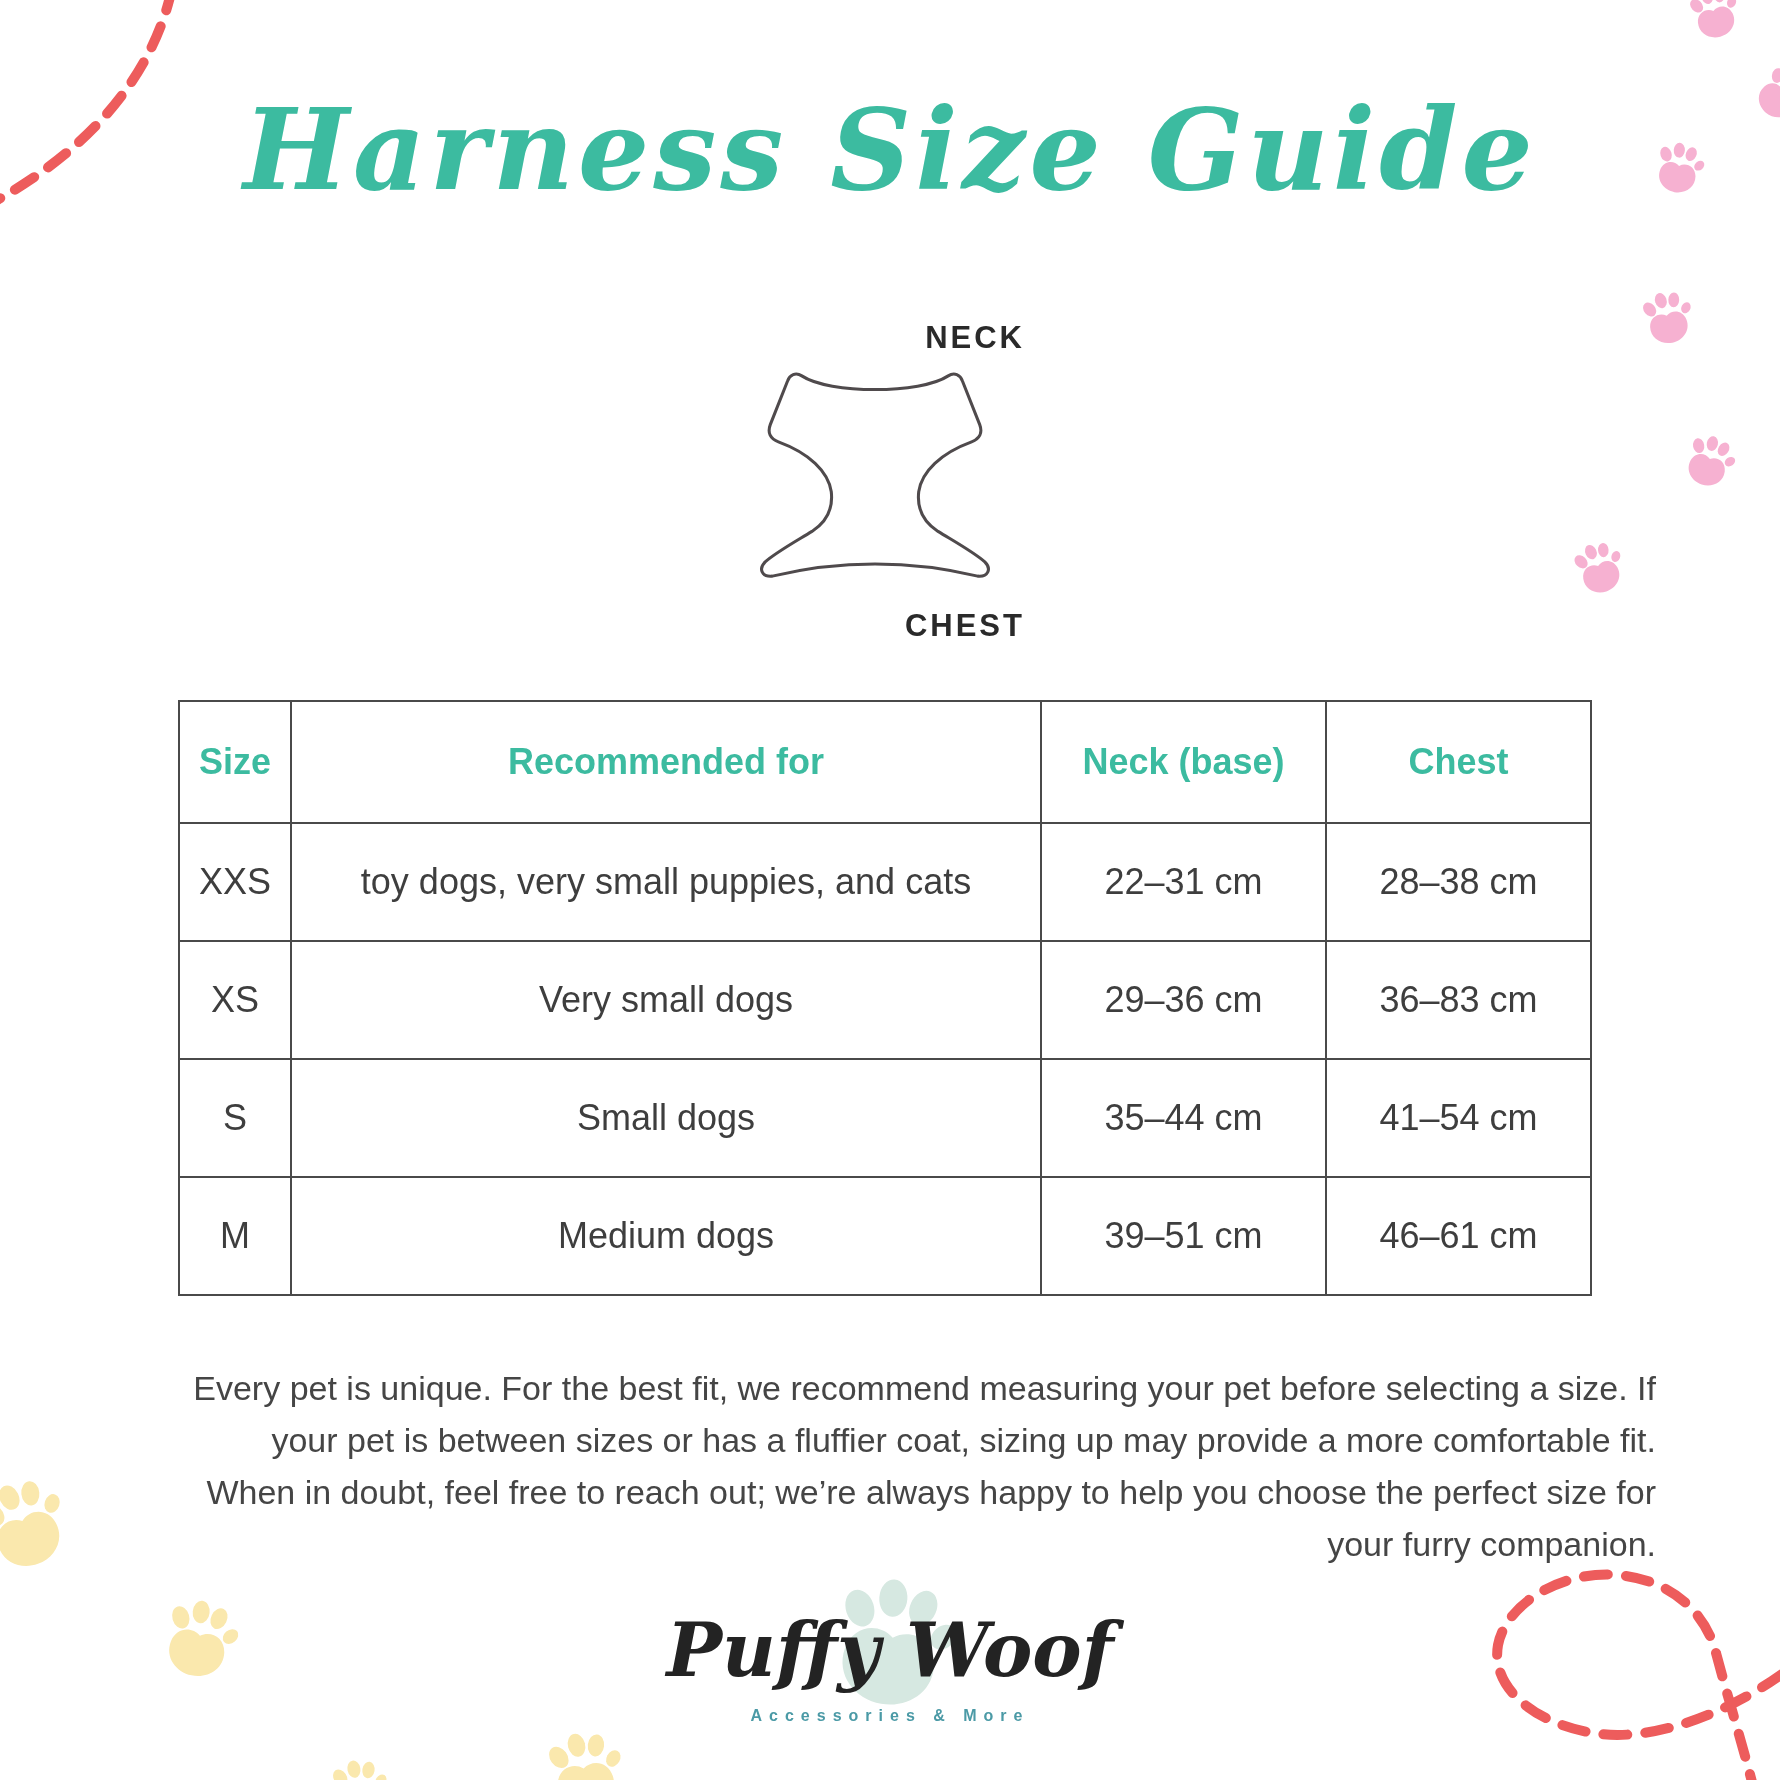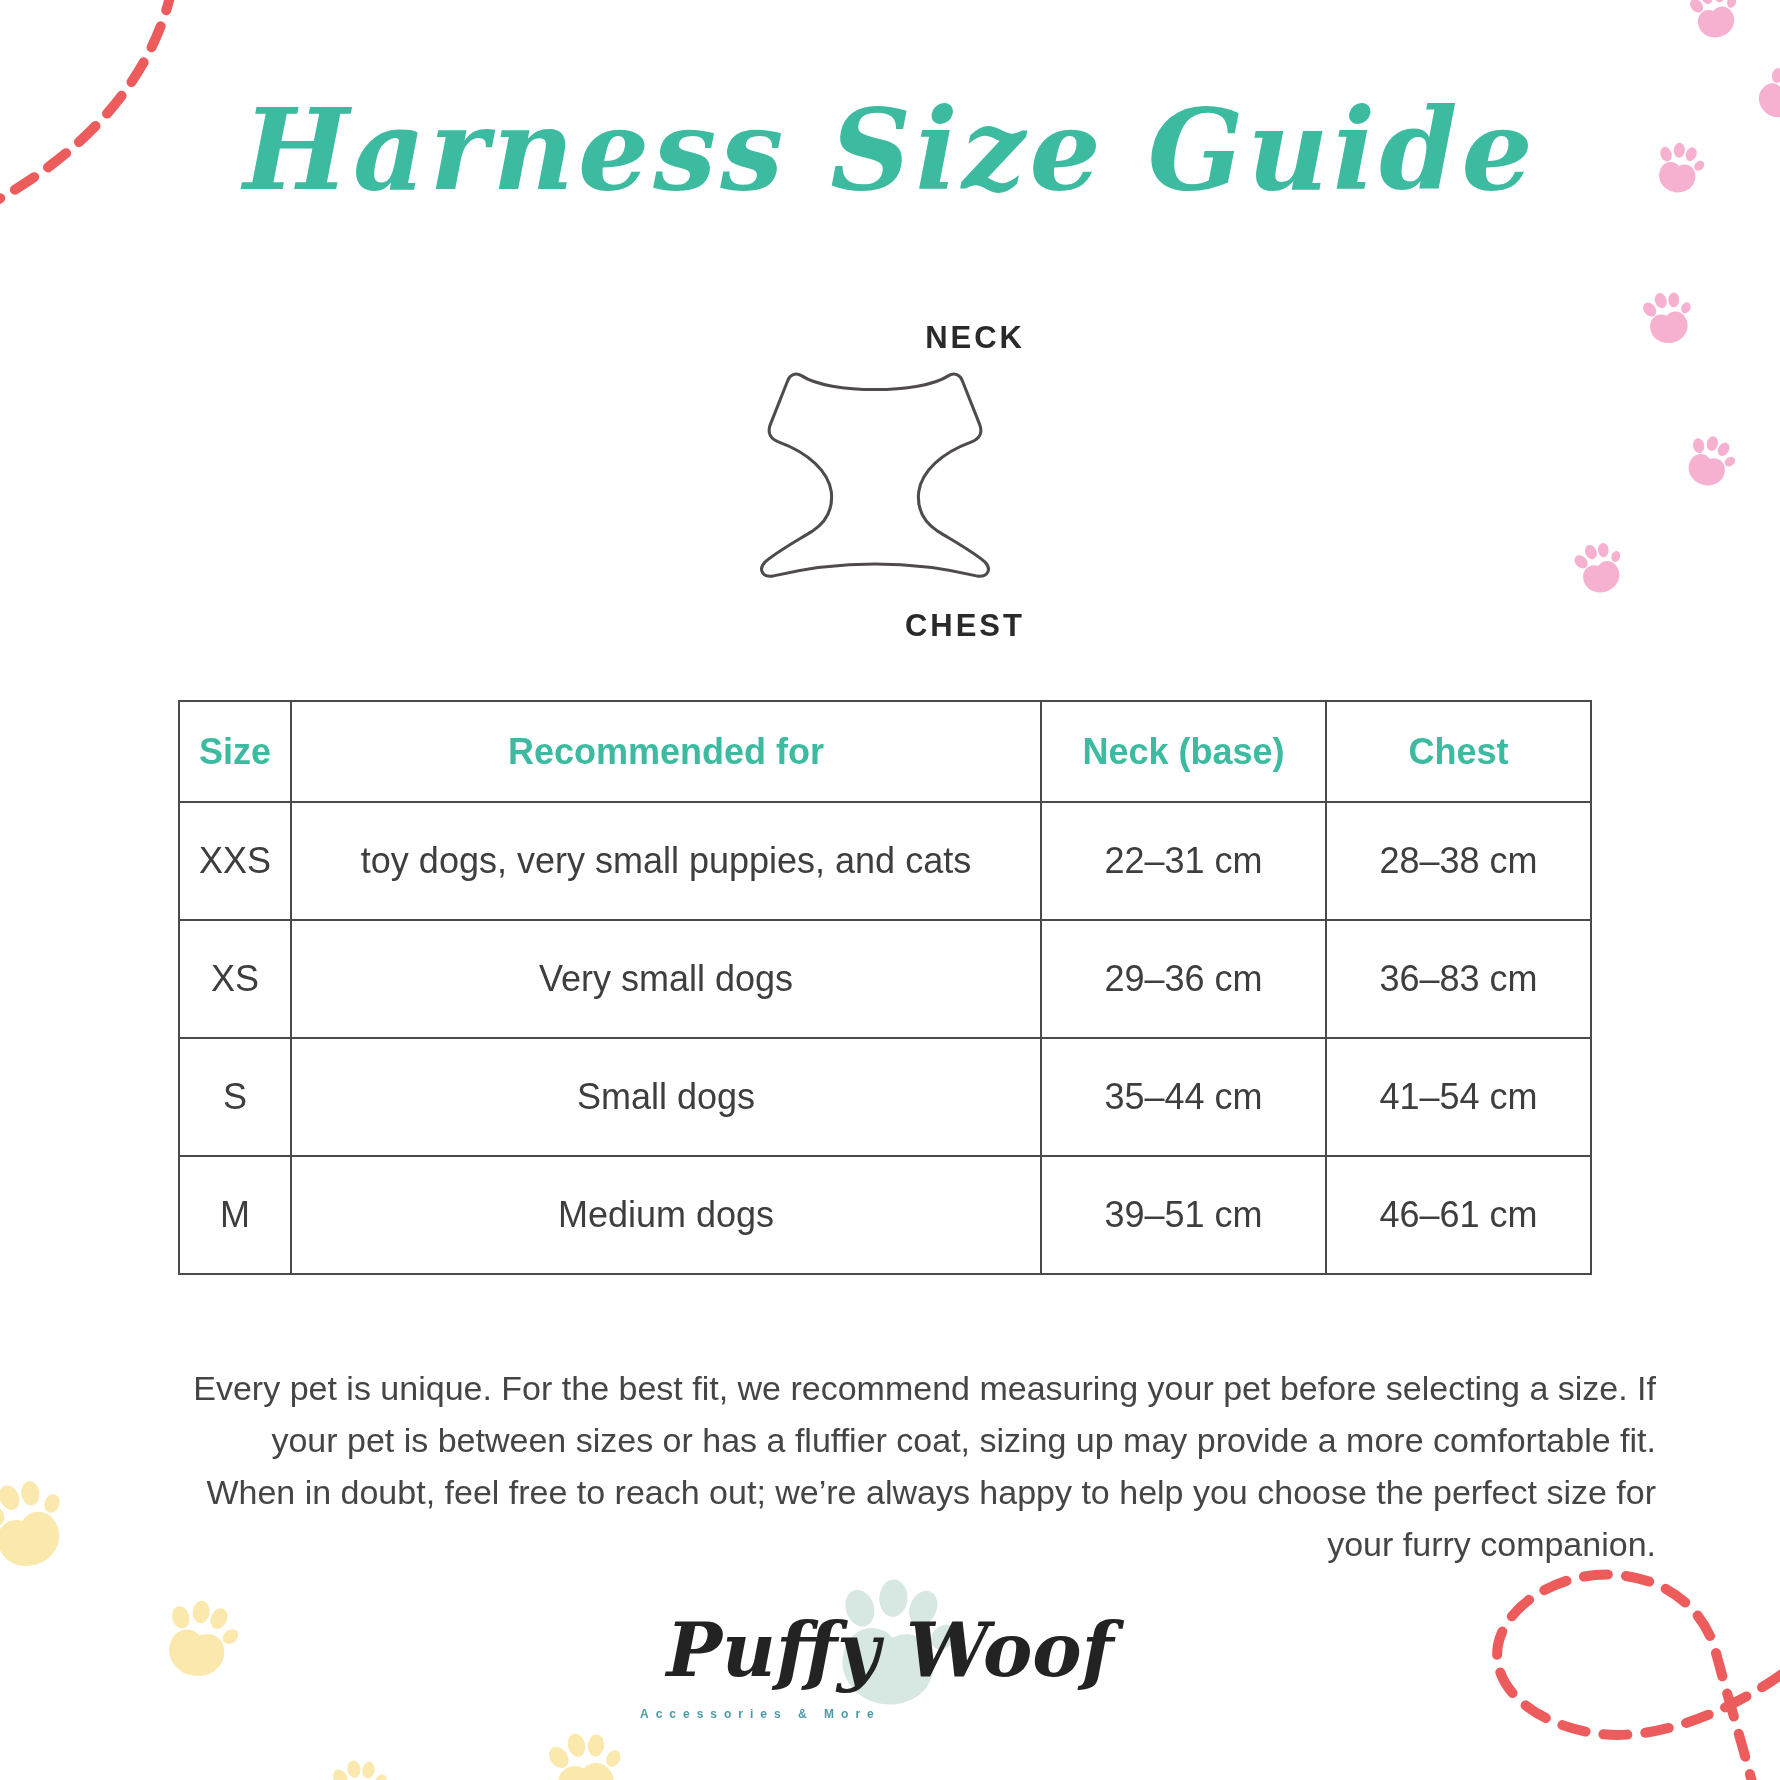--- a/index.html
+++ b/index.html
@@ -35,38 +35,38 @@
   
   table.size-table{
     position:absolute; left:178px; top:700px; width:1412px;
     border-collapse:collapse; table-layout:fixed;
   }
   table.size-table td, table.size-table th{
     border:2px solid var(--border); text-align:center; vertical-align:middle;
     font-size:36px; color:#3E3E3E; font-weight:normal; padding:0 8px;
   }
   table.size-table tr{height:118px;}
-  table.size-table tr.head{height:101px;}
+  table.size-table tr.head{height:122px;}
   table.size-table tr.head th{color:var(--teal); font-weight:bold;}
   
   .note{
     position:absolute; left:178px; top:1362px; width:1478px;
     font-size:34px; line-height:1.53; color:var(--text); text-align:right;
   }
   
   .logo{position:absolute; left:640px; top:1545px; width:500px; height:220px;}
   .logo .mint-paw{left:172px; top:30px;}
   .logo-name{
     position:absolute; left:0; top:62px; width:100%; text-align:center;
     font-family:"DejaVu Serif", cursive; font-style:italic; font-weight:bold;
     font-size:74px; color:var(--logo_ink); white-space:nowrap; z-index:2;
   }
   .logo-tagline{
-    position:absolute; left:0; top:162px; width:100%; 
-    font-size:12px; font-weight:bold; letter-spacing:7px; color:var(--tagline); z-index:2;
+    position:absolute; left:0; top:162px; width:100%; text-align:center;
+    font-size:16px; font-weight:bold; letter-spacing:7px; color:var(--tagline); z-index:2;
   }
 </style>
 </head>
 <body>
 
 <div id="canvas">
 
   <svg width="0" height="0" style="position:absolute" aria-hidden="true">
     <defs>
       <symbol id="paw-shape" viewBox="0 0 100 100">

